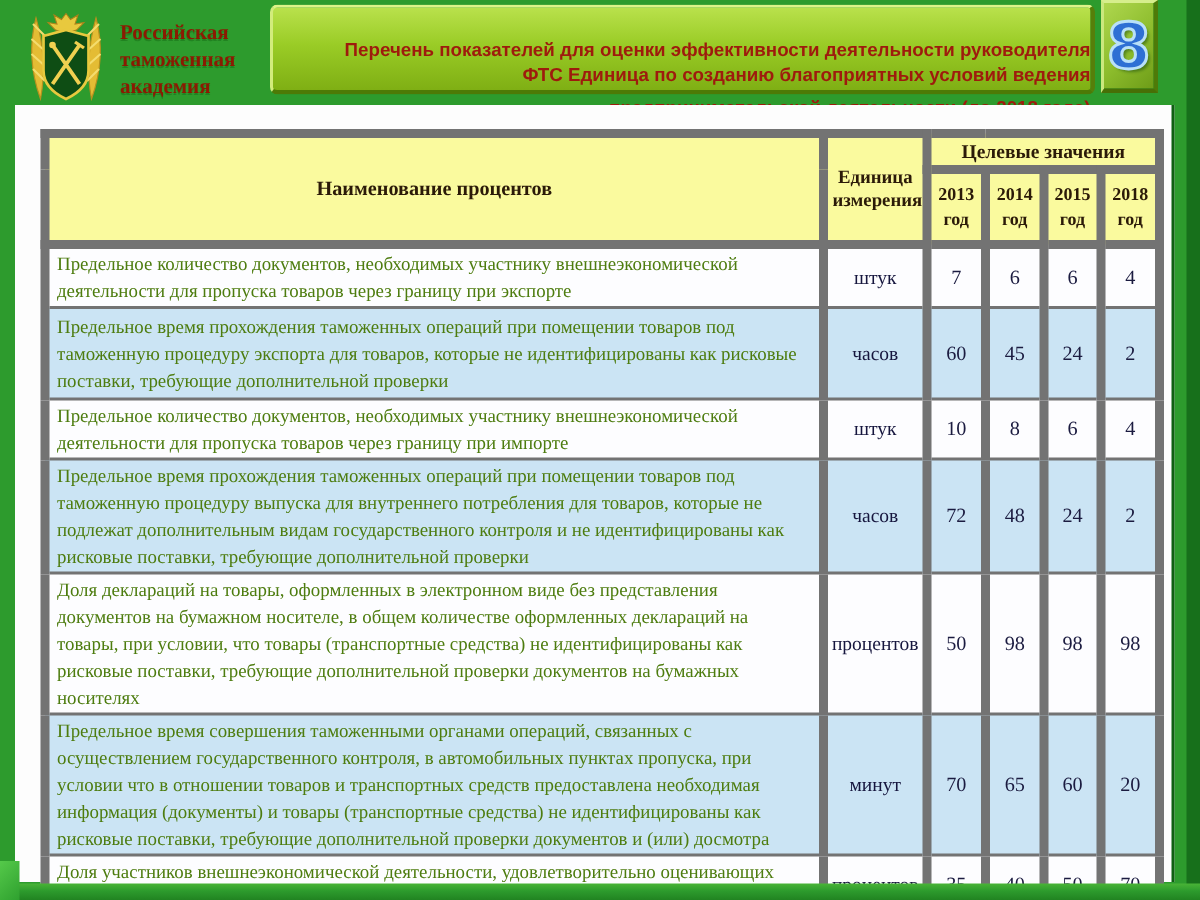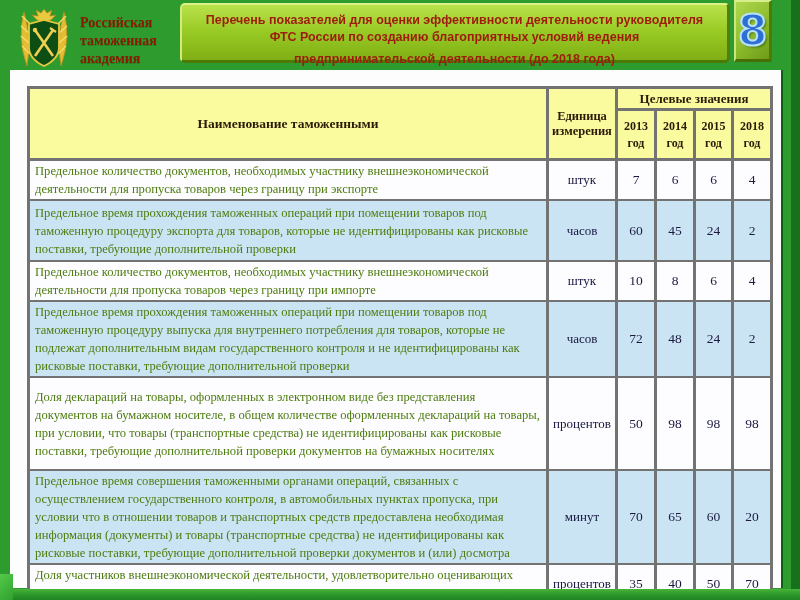--- a/index.html
+++ b/index.html
@@ -9,23 +9,23 @@
   .edge-right{position:absolute;top:0;right:0;width:9px;height:600px;background:#17701B;}
   
   .emblem{position:absolute;left:14px;top:4px;width:60px;height:66px;}
   .academy{position:absolute;left:80px;top:14px;width:105px;
            font-family:Liberation Serif, serif;font-weight:bold;font-size:14px;
            line-height:18px;color:#8B1A02;text-shadow:0 1px 0 rgba(0,60,0,.25);}
   .title-box{position:absolute;left:180px;top:3px;width:550px;height:60px;box-sizing:border-box;
              background:linear-gradient(180deg,#B9E14C 0%,#9ACC26 45%,#7FAF14 100%);
              border-top:2px solid #DDF388;border-left:2px solid #D2EC7C;
              border-bottom:3px solid #4D7A06;border-right:3px solid #567F0A;
-             border-radius:5px;text-align:center;
+             border-radius:5px;text-align:right;
              font-family:"Liberation Sans",sans-serif;font-weight:bold;font-size:12.5px;
-             color:#9E1B0D;padding-top:7px;}
+             color:#9E1B0D;padding-top:20px;}
   .title-box .tl{line-height:17px;}
   .title-box .tl3{margin-top:5px;}
   .num-box{position:absolute;left:734px;top:0;width:38px;height:62px;box-sizing:border-box;
            background:linear-gradient(135deg,#AFD74F 0%,#8CBC2C 55%,#6E9C18 100%);
            border-top:2px solid #D6EE8C;border-left:2px solid #CBE87E;
            border-bottom:3px solid #476F06;border-right:3px solid #4E7A08;
            display:flex;align-items:center;justify-content:center;}
   .num-box span{font-family:"DejaVu Sans",sans-serif;font-weight:bold;font-size:42px;
                 color:#2E6FD4;-webkit-text-stroke:2px #B9E0F8;
                 text-shadow:2px 2px 2px rgba(10,60,10,.45);}
@@ -33,21 +33,21 @@
   .panel{position:absolute;left:10px;top:70px;width:771px;height:518px;background:#FDFDFD;
          border-right:2px solid #0F5F12;}
   
   .bottom-bar{position:absolute;left:0;bottom:0;width:800px;height:11px;
               background:linear-gradient(180deg,#49B437 0%,#2D9B2D 45%,#218321 100%);}
   .corner-sq{position:absolute;left:0;bottom:0;width:13px;height:26px;
              background:linear-gradient(135deg,#55C94A,#2FA12F);}
   
   table{position:absolute;left:17px;top:16px;width:743px;border-collapse:collapse;
         table-layout:fixed;background:#FDFDFF;}
-  th,td{border:3px solid #737373;box-sizing:border-box;}
+  th,td{border:6px solid #737373;box-sizing:border-box;}
   thead th{background:#FAFA9E;color:#2B1A08;}
   tr{page-break-inside:avoid;}
   .th-name{font-size:13.5px;font-weight:bold;}
   .th-unit{font-size:12.5px;font-weight:bold;line-height:15px;padding:0 3px;}
   .th-targets{font-size:13px;font-weight:bold;height:22px;}
   .th-year{font-size:12px;font-weight:bold;height:50px;line-height:17px;}
   .th-year span{display:block;}
   td.name{font-size:12.6px;line-height:18px;padding:1px 6px 1px 5px;color:#4d7c0f;
           vertical-align:middle;}
   td.unit{font-size:13px;text-align:center;color:#16163E;padding:11px 2px;}
@@ -84,41 +84,41 @@
   </div>
 
   <div class="academy">
     <div>Российская</div>
     <div>таможенная</div>
     <div>академия</div>
   </div>
 
   <div class="title-box">
     <div class="tl">Перечень показателей для оценки эффективности деятельности руководителя</div>
-    <div class="tl">ФТС России по созданию благоприятных условий ведения</div>
+    <div class="tl">ФТС Единица по созданию благоприятных условий ведения</div>
     <div class="tl tl3">предпринимательской деятельности (до 2018 года)</div>
   </div>
 
   <div class="num-box">
     <span>8</span>
   </div>
 
   <div class="panel">
     <table>
       <colgroup>
         <col style="width:519px">
           <col style="width:69px">
         <col style="width:39px">
           <col style="width:39px">
           <col style="width:38px">
           <col style="width:39px">
       </colgroup>
       <thead>
         <tr>
-          <th class="th-name" rowspan="2">Наименование таможенными</th>
+          <th class="th-name" rowspan="2">Наименование процентов</th>
           <th class="th-unit" rowspan="2">Единица измерения</th>
           <th class="th-targets" colspan="4">Целевые значения</th>
         </tr>
         <tr>
           <th class="th-year">
             <span>2013</span>
             <span>год</span>
           </th>
           <th class="th-year">
             <span>2014</span>

